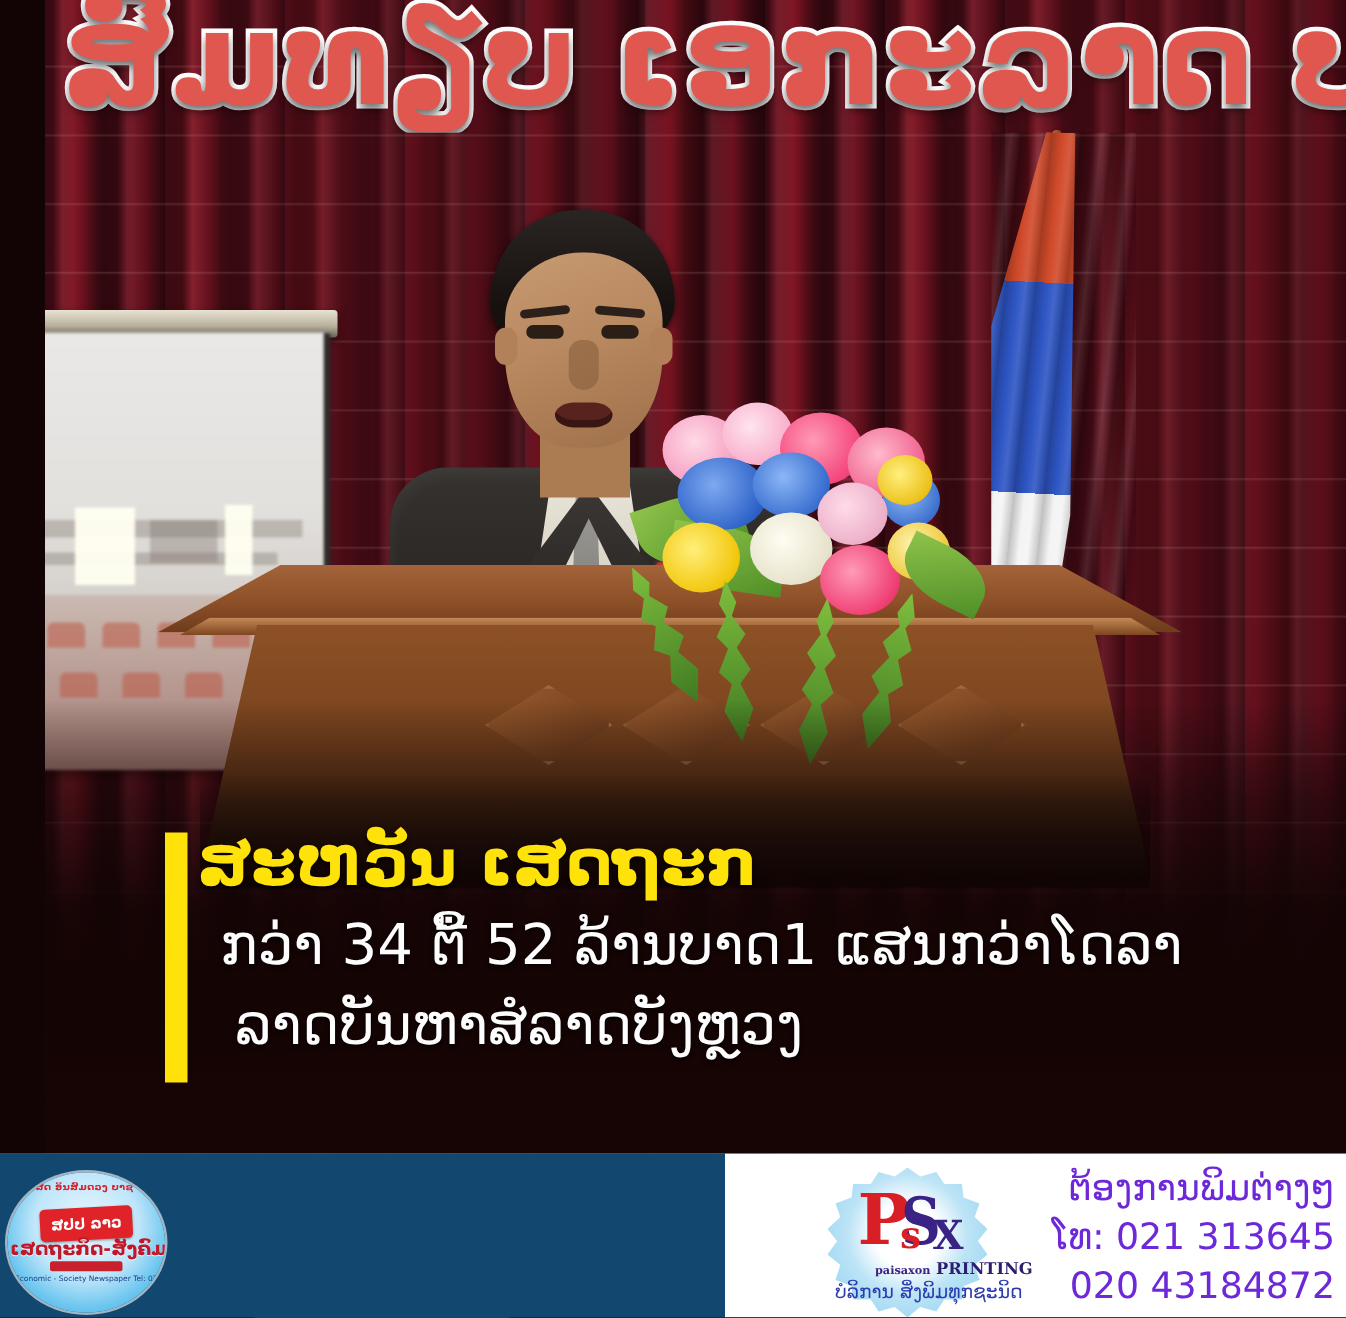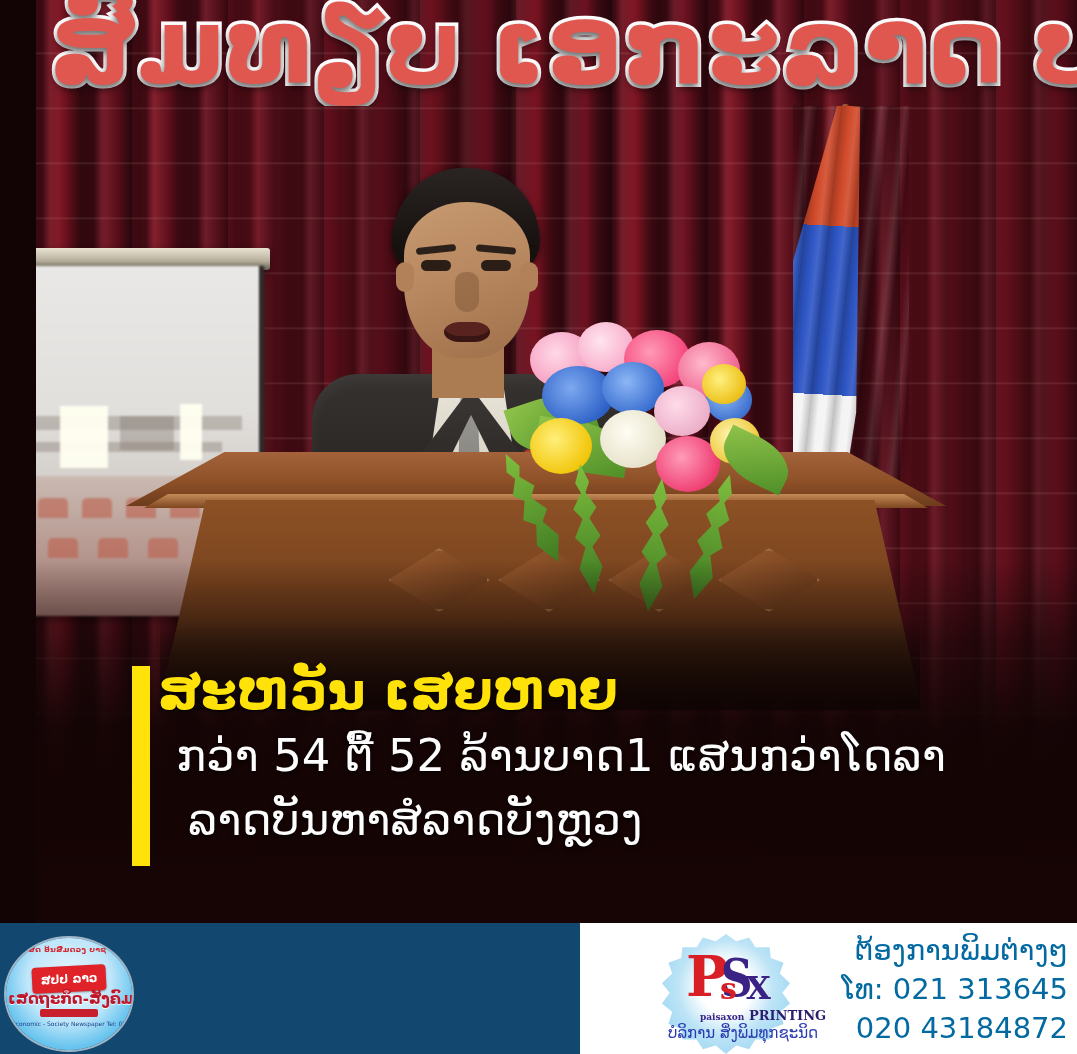--- a/index.html
+++ b/index.html
@@ -237,21 +237,21 @@
     background:#ffffff;
   }
   .bb-text-left{
     position:absolute;left:132px;top:8px;width:440px;
     color:#fff;text-align:right;
     font-size:29px;line-height:39px;font-weight:400;
     white-space:nowrap;
   }
   .bb-text-right{
     position:absolute;left:38px;top:8px;width:450px;
-    color:#0369a1;text-align:right;
+    color:#6d28d9;text-align:right;
     font-size:29px;line-height:39px;font-weight:400;
     white-space:nowrap;
   }
 
   
   .logo-circle{
     position:absolute;left:6px;top:938px;width:126px;height:112px;
     border-radius:50%;
     background:
       radial-gradient(circle at 50% 38%, #eaf7ff 0%, #bfe6fa 45%, #6cc6ef 70%, #2aa7e0 100%);
@@ -426,22 +426,22 @@
     </div>
 
     <div class="banner-text">
       <span>ສົມທຽບ</span><span>ເອກະລາດ</span><span>ປ</span>
     </div>
 
     <div class="dark-fade"></div>
 
     <div class="headline">
       <div class="ybar"></div>
-      <div class="hl-line1">ສະຫວັນ ເສຍຫາຍ</div>
-      <div class="hl-line2">ກວ່າ 54 ຕື້ 52 ລ້ານບາດ1 ແສນກວ່າໂດລາ</div>
+      <div class="hl-line1">ສະຫວັນ ເສດຖະກ</div>
+      <div class="hl-line2">ກວ່າ 34 ຕື້ 52 ລ້ານບາດ1 ແສນກວ່າໂດລາ</div>
       <div class="hl-line3">ລາດບັນຫາສໍລາດບັງຫຼວງ</div>
     </div>
 
   </div>
 
   <div class="bottom">
     <div class="bb-left"></div>
     <div class="bb-right"></div>
 
 

